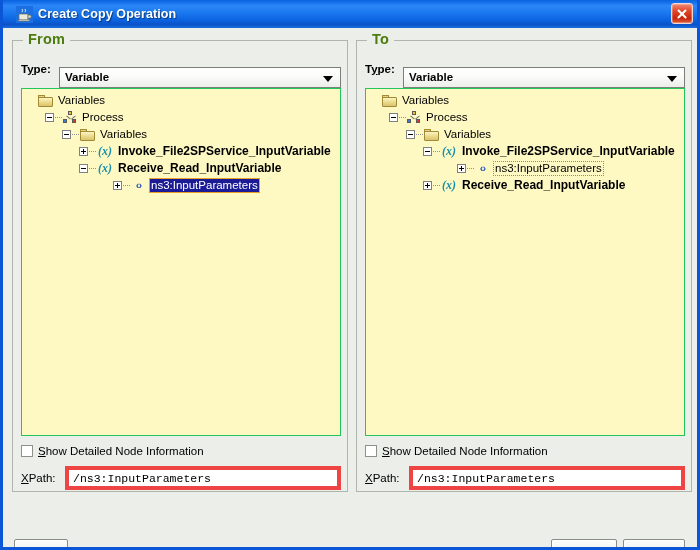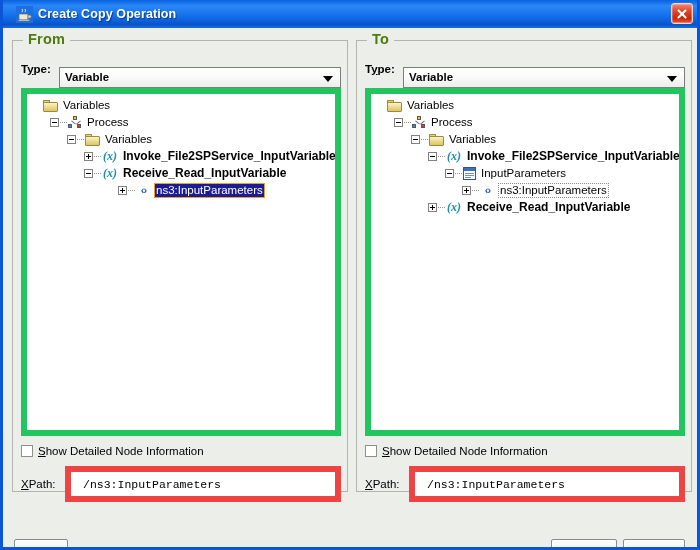--- a/index.html
+++ b/index.html
@@ -137,22 +137,22 @@
     border-left: 5px solid transparent;
     border-right: 5px solid transparent;
     border-top: 6px solid #000000;
   }
 
   
   .tree-panel {
     position: absolute;
     left: 8px; top: 47px;
     width: 320px; height: 348px;
-    background: #ffffff;
-    border: 6px solid #22c55e;
+    background: #fef9c3;
+    border: 1px solid #22c55e;
     overflow: hidden;
   }
   .tree {
     position: relative;
     padding: 3px 0 0 0;
   }
   .node {
     position: relative;
     height: 17px;
     display: flex;
@@ -313,26 +313,26 @@
     display: flex;
     align-items: center;
   }
   .xpath-label {
     width: 44px;
     font-size: 11.5px;
     color: #000;
   }
   .xpath-input {
     flex: 1;
-    height: 36px;
+    height: 24px;
     background: #ffffff;
-    border: 6px solid #ef4444;
-    display: flex;
-    align-items: center;
-    padding-left: 12px;
+    border: 4px solid #ef4444;
+    display: flex;
+    align-items: center;
+    padding-left: 4px;
     font-family: "Liberation Mono", monospace;
     font-size: 11.5px;
     color: #000;
     cursor: text;
   }
 
   
   .btn {
     position: absolute;
     height: 24px;
@@ -500,33 +500,20 @@
               <span class="node-label">Variables</span>
             </div>
             <div class="node bold">
               <span class="indent" style="width: 57px;"></span>
               <span class="toggle"></span>
               <span class="hline"></span>
               <span class="ico ico-var">(x)</span>
               <span class="node-label">Invoke_File2SPService_InputVariable</span>
             </div>
             <div class="node">
-              <span class="indent" style="width: 74px;"></span>
-              <span class="toggle"></span>
-              <span class="hline"></span>
-              <span class="ico ico-doc">
-                <span class="db"></span>
-                <span class="dh"></span>
-                <span class="dr r1"></span>
-                <span class="dr r2"></span>
-                <span class="dr r3"></span>
-              </span>
-              <span class="node-label">InputParameters</span>
-            </div>
-            <div class="node">
               <span class="indent" style="width: 91px;"></span>
               <span class="toggle plus"></span>
               <span class="hline"></span>
               <span class="ico ico-elem">‹›</span>
               <span class="node-label focus-only">ns3:InputParameters</span>
             </div>
             <div class="node bold">
               <span class="indent" style="width: 57px;"></span>
               <span class="toggle plus"></span>
               <span class="hline"></span>

